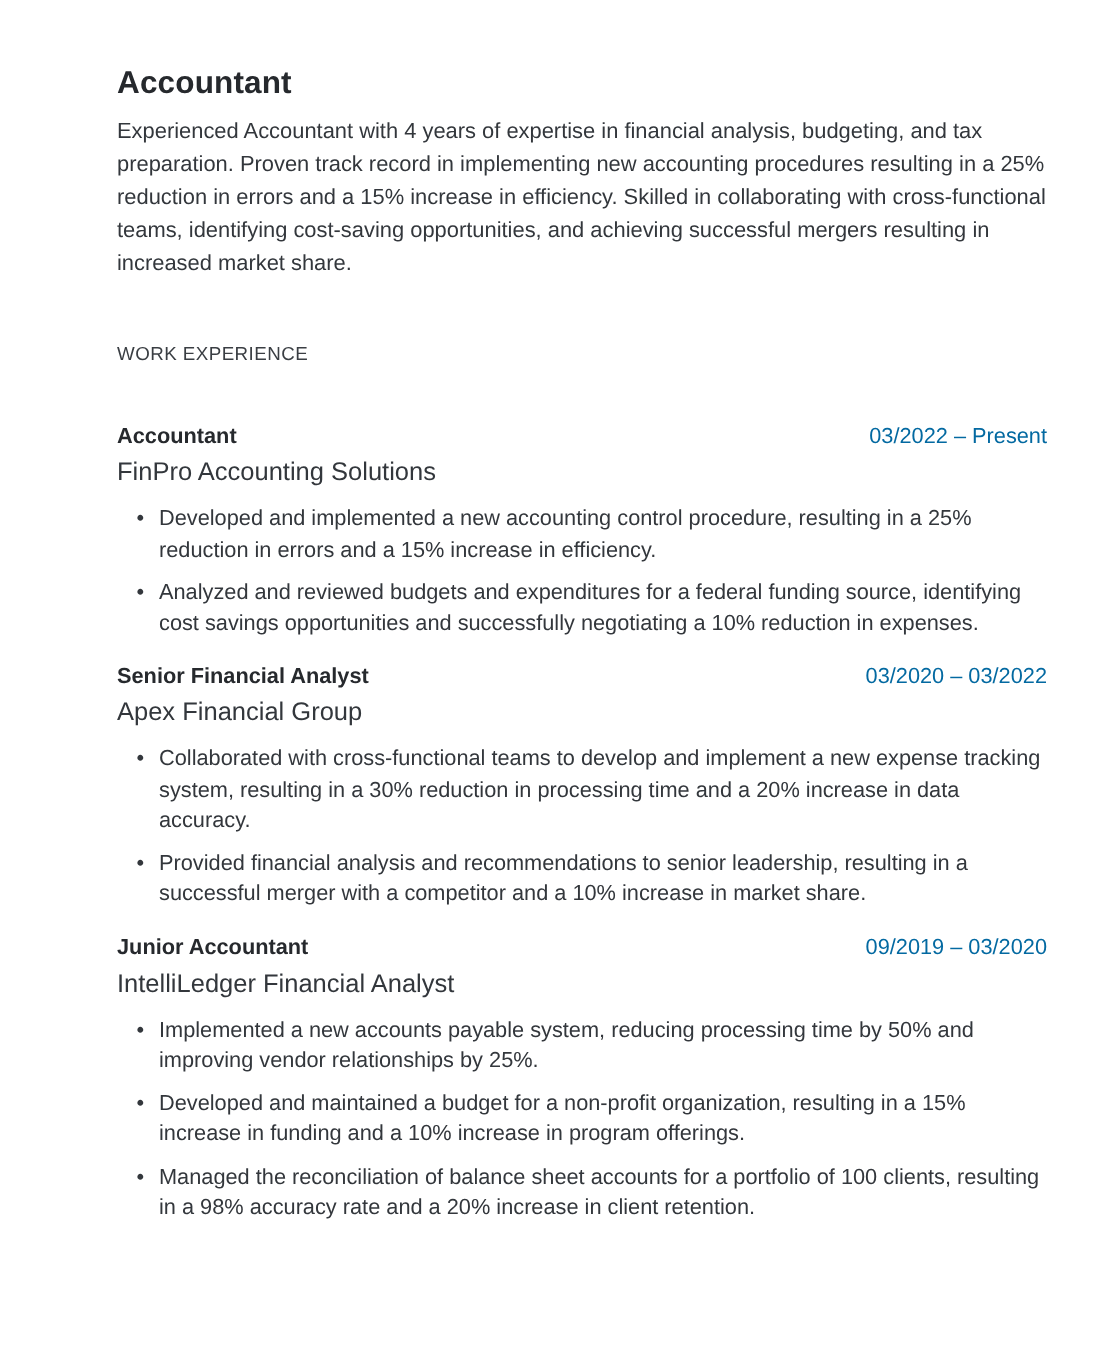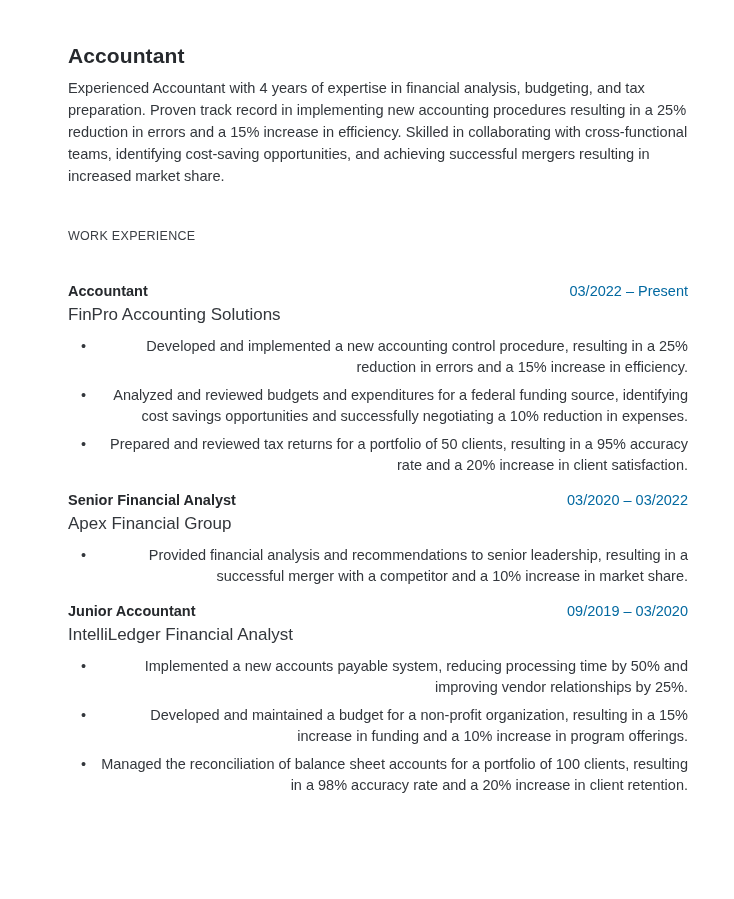--- a/index.html
+++ b/index.html
@@ -12,21 +12,21 @@
     overflow: hidden;
   }
   .page {
     position: relative;
     width: 734px;
     height: 899px;
     background: #ffffff;
   }
   .content {
     position: absolute;
-    left: 68px;
+    left: 78px;
     top: 44px;
     width: 620px;
   }
   .resume-title {
     font-size: 21px;
     font-weight: 700;
     color: #26292d;
     letter-spacing: 0.1px;
   }
   .summary {
@@ -57,21 +57,21 @@
     font-size: 14.5px;
     font-weight: 400;
     color: #0369a1;
     white-space: nowrap;
   }
   .job-company {
     margin-top: 6px;
     font-size: 17px;
     color: #33373c;
   }
-  .bullets { margin-top: 11px; text-align: right; }
+  .bullets { margin-top: 11px; }
   .bullet {
     position: relative;
     padding-left: 28px;
     font-size: 14.5px;
     line-height: 20.5px;
     color: #33373c;
     margin-bottom: 8px;
   }
   .bullet:last-child { margin-bottom: 0; }
   .bullet::before {
@@ -96,31 +96,31 @@
 
     <div class="job first">
       <div class="job-header">
         <span class="job-title">Accountant</span>
         <span class="job-dates">03/2022 – Present</span>
       </div>
       <div class="job-company">FinPro Accounting Solutions</div>
       <div class="bullets">
         <div class="bullet">Developed and implemented a new accounting control procedure, resulting in a 25% reduction in errors and a 15% increase in efficiency.</div>
         <div class="bullet">Analyzed and reviewed budgets and expenditures for a federal funding source, identifying cost savings opportunities and successfully negotiating a 10% reduction in expenses.</div>
-        <div class="bullet">Prepared and reviewed tax returns for a portfolio of 50 clients, resulting in a 95% accuracy rate and a 20% increase in client satisfaction.</div>
       </div>
     </div>
 
     <div class="job">
       <div class="job-header">
         <span class="job-title">Senior Financial Analyst</span>
         <span class="job-dates">03/2020 – 03/2022</span>
       </div>
       <div class="job-company">Apex Financial Group</div>
       <div class="bullets">
+        <div class="bullet">Collaborated with cross-functional teams to develop and implement a new expense tracking system, resulting in a 30% reduction in processing time and a 20% increase in data accuracy.</div>
         <div class="bullet">Provided financial analysis and recommendations to senior leadership, resulting in a successful merger with a competitor and a 10% increase in market share.</div>
       </div>
     </div>
 
     <div class="job">
       <div class="job-header">
         <span class="job-title">Junior Accountant</span>
         <span class="job-dates">09/2019 – 03/2020</span>
       </div>
       <div class="job-company">IntelliLedger Financial Analyst</div>

